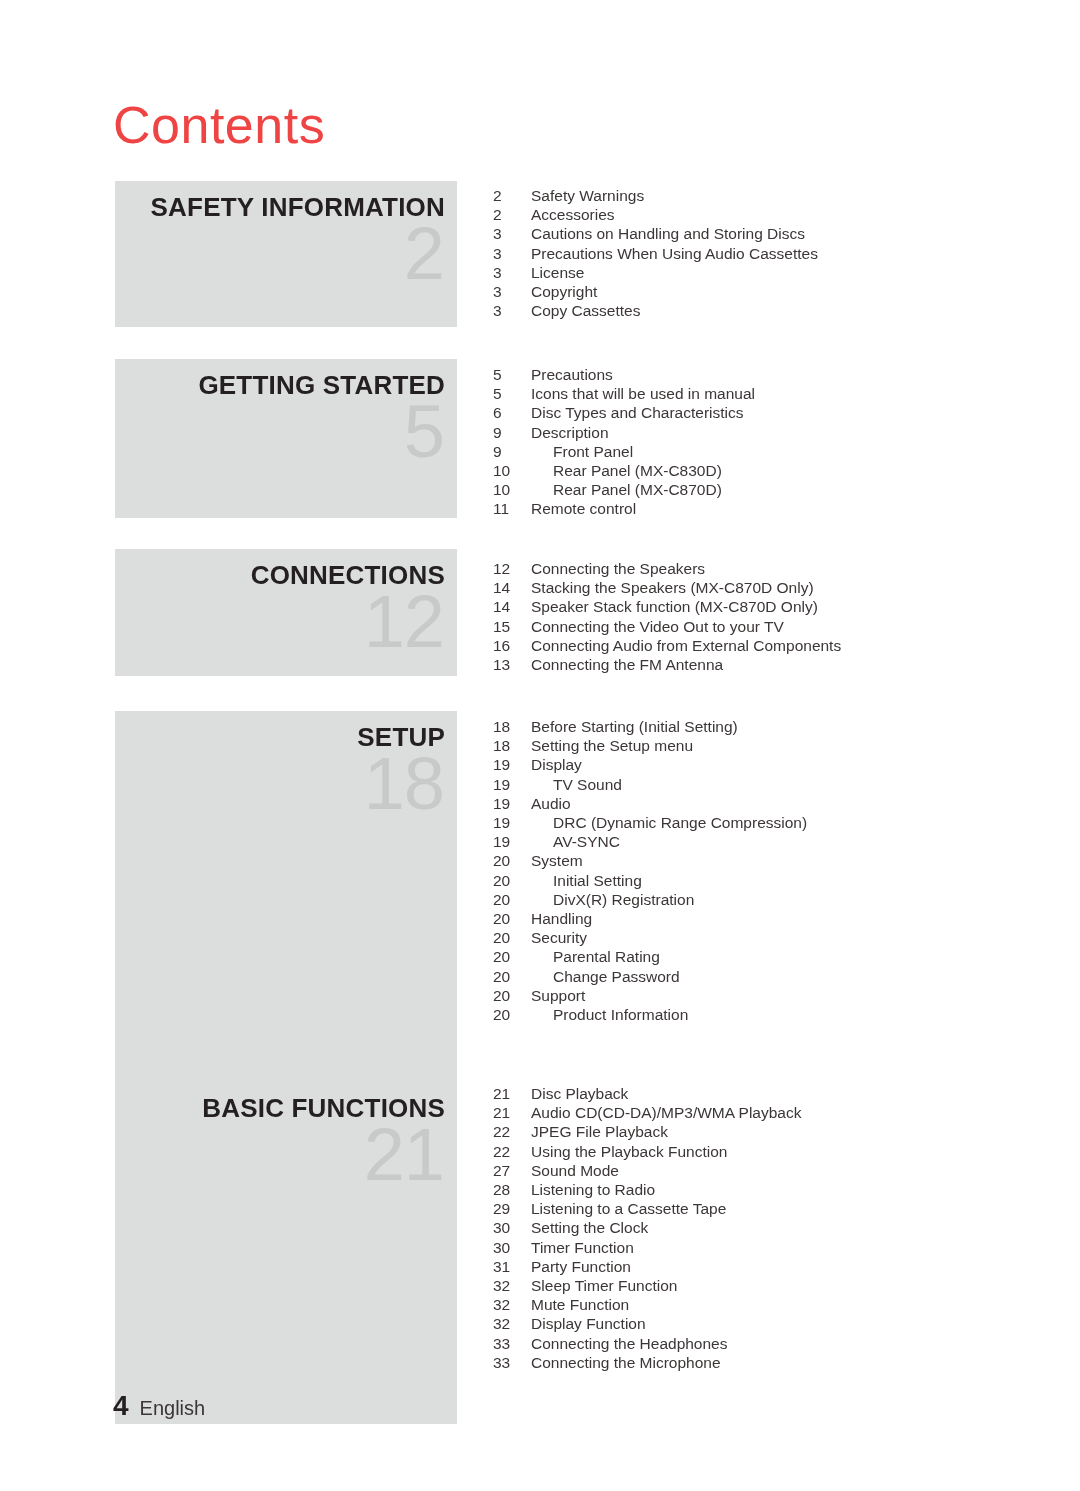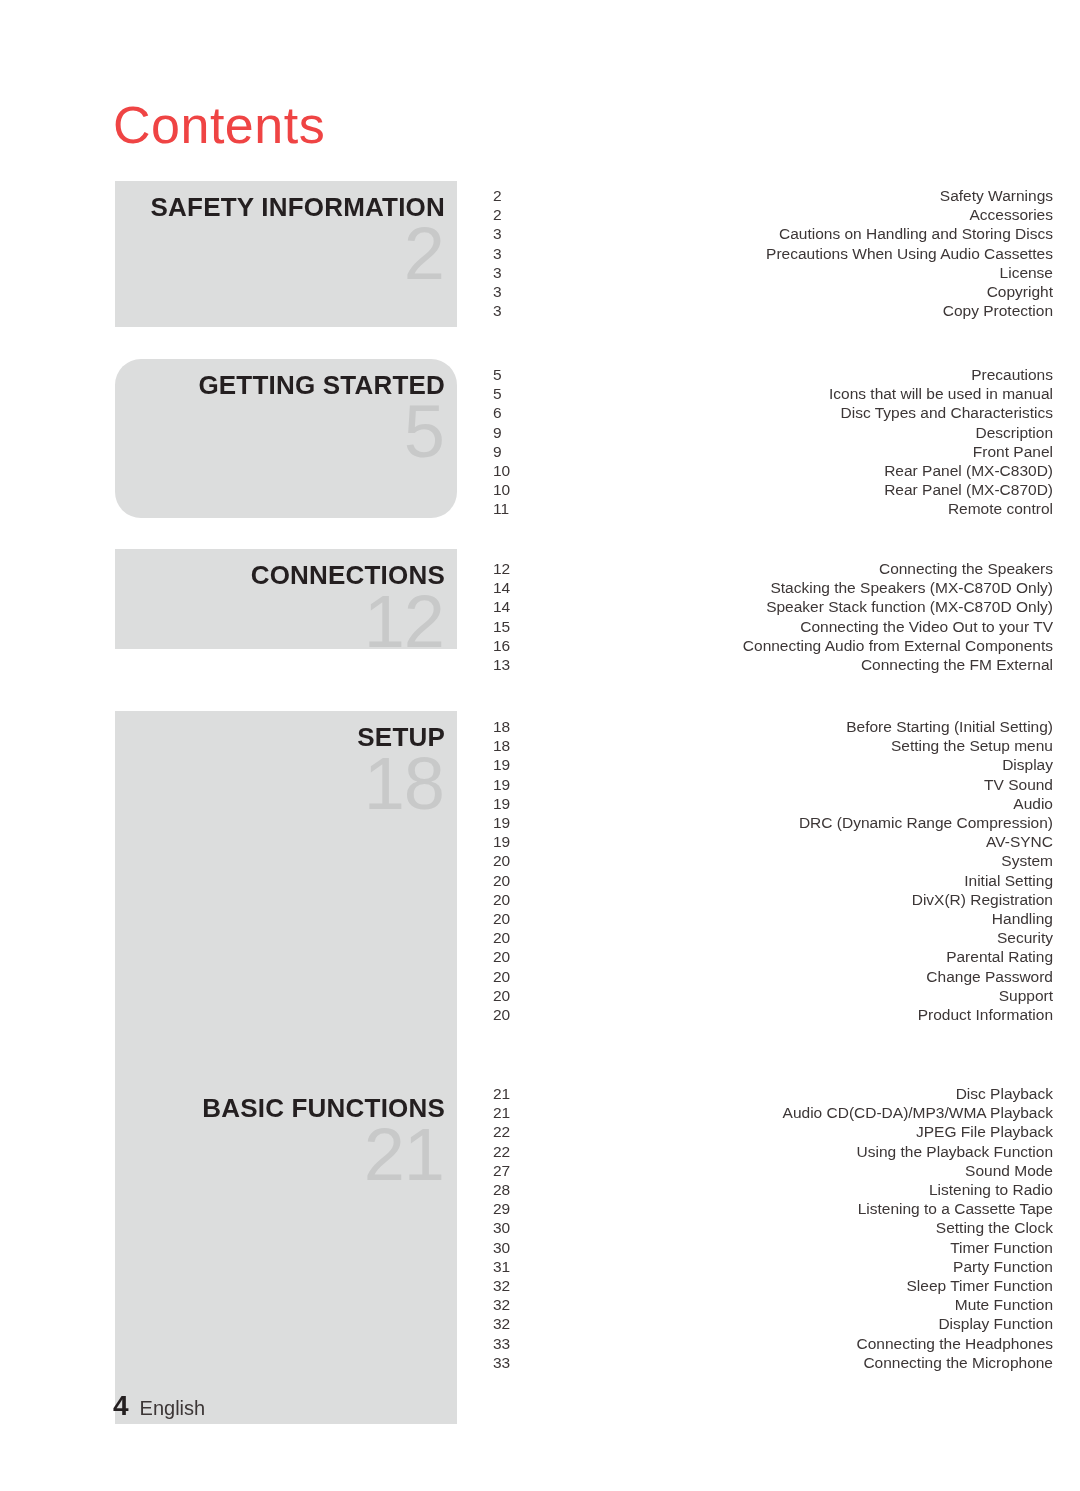--- a/index.html
+++ b/index.html
@@ -90,21 +90,20 @@
     color: #3c3636;
     white-space: nowrap;
   }
   .entry-page {
     width: 38px;
     flex: 0 0 38px;
     text-align: left;
   }
   .entry-label {
     flex: 1 1 auto;
-    text-align: right;
   }
   .entry.level-1 .entry-label {
     padding-left: 22px;
   }
 
   
   .footer {
     position: absolute;
     left: 113px;
     top: 1392px;
@@ -158,26 +157,26 @@
           <div class="entry level-0">
             <span class="entry-page">3</span>
             <span class="entry-label">License</span>
           </div>
           <div class="entry level-0">
             <span class="entry-page">3</span>
             <span class="entry-label">Copyright</span>
           </div>
           <div class="entry level-0">
             <span class="entry-page">3</span>
-            <span class="entry-label">Copy Protection</span>
-          </div>
-        </div>
-      </div>
-      <div class="toc-section">
-        <div class="section-block" style="top: 359px; height: 159px; border-radius: 26px;">
+            <span class="entry-label">Copy Cassettes</span>
+          </div>
+        </div>
+      </div>
+      <div class="toc-section">
+        <div class="section-block" style="top: 359px; height: 159px;">
           <div class="section-title">GETTING STARTED</div>
           <div class="section-number">5</div>
         </div>
         <div class="entries" style="top: 365px;">
           <div class="entry level-0">
             <span class="entry-page">5</span>
             <span class="entry-label">Precautions</span>
           </div>
           <div class="entry level-0">
             <span class="entry-page">5</span>
@@ -203,21 +202,21 @@
             <span class="entry-page">10</span>
             <span class="entry-label">Rear Panel (MX-C870D)</span>
           </div>
           <div class="entry level-0">
             <span class="entry-page">11</span>
             <span class="entry-label">Remote control</span>
           </div>
         </div>
       </div>
       <div class="toc-section">
-        <div class="section-block" style="top: 549px; height: 100px;">
+        <div class="section-block" style="top: 549px; height: 127px;">
           <div class="section-title">CONNECTIONS</div>
           <div class="section-number">12</div>
         </div>
         <div class="entries" style="top: 559px;">
           <div class="entry level-0">
             <span class="entry-page">12</span>
             <span class="entry-label">Connecting the Speakers</span>
           </div>
           <div class="entry level-0">
             <span class="entry-page">14</span>
@@ -230,21 +229,21 @@
           <div class="entry level-0">
             <span class="entry-page">15</span>
             <span class="entry-label">Connecting the Video Out to your TV</span>
           </div>
           <div class="entry level-0">
             <span class="entry-page">16</span>
             <span class="entry-label">Connecting Audio from External Components</span>
           </div>
           <div class="entry level-0">
             <span class="entry-page">13</span>
-            <span class="entry-label">Connecting the FM External</span>
+            <span class="entry-label">Connecting the FM Antenna</span>
           </div>
         </div>
       </div>
       <div class="toc-section">
         <div class="section-block" style="top: 711px; height: 396px; padding-left: 7px;">
           <div class="section-title">SETUP</div>
           <div class="section-number">18</div>
         </div>
         <div class="entries" style="top: 717px;">
           <div class="entry level-0">

